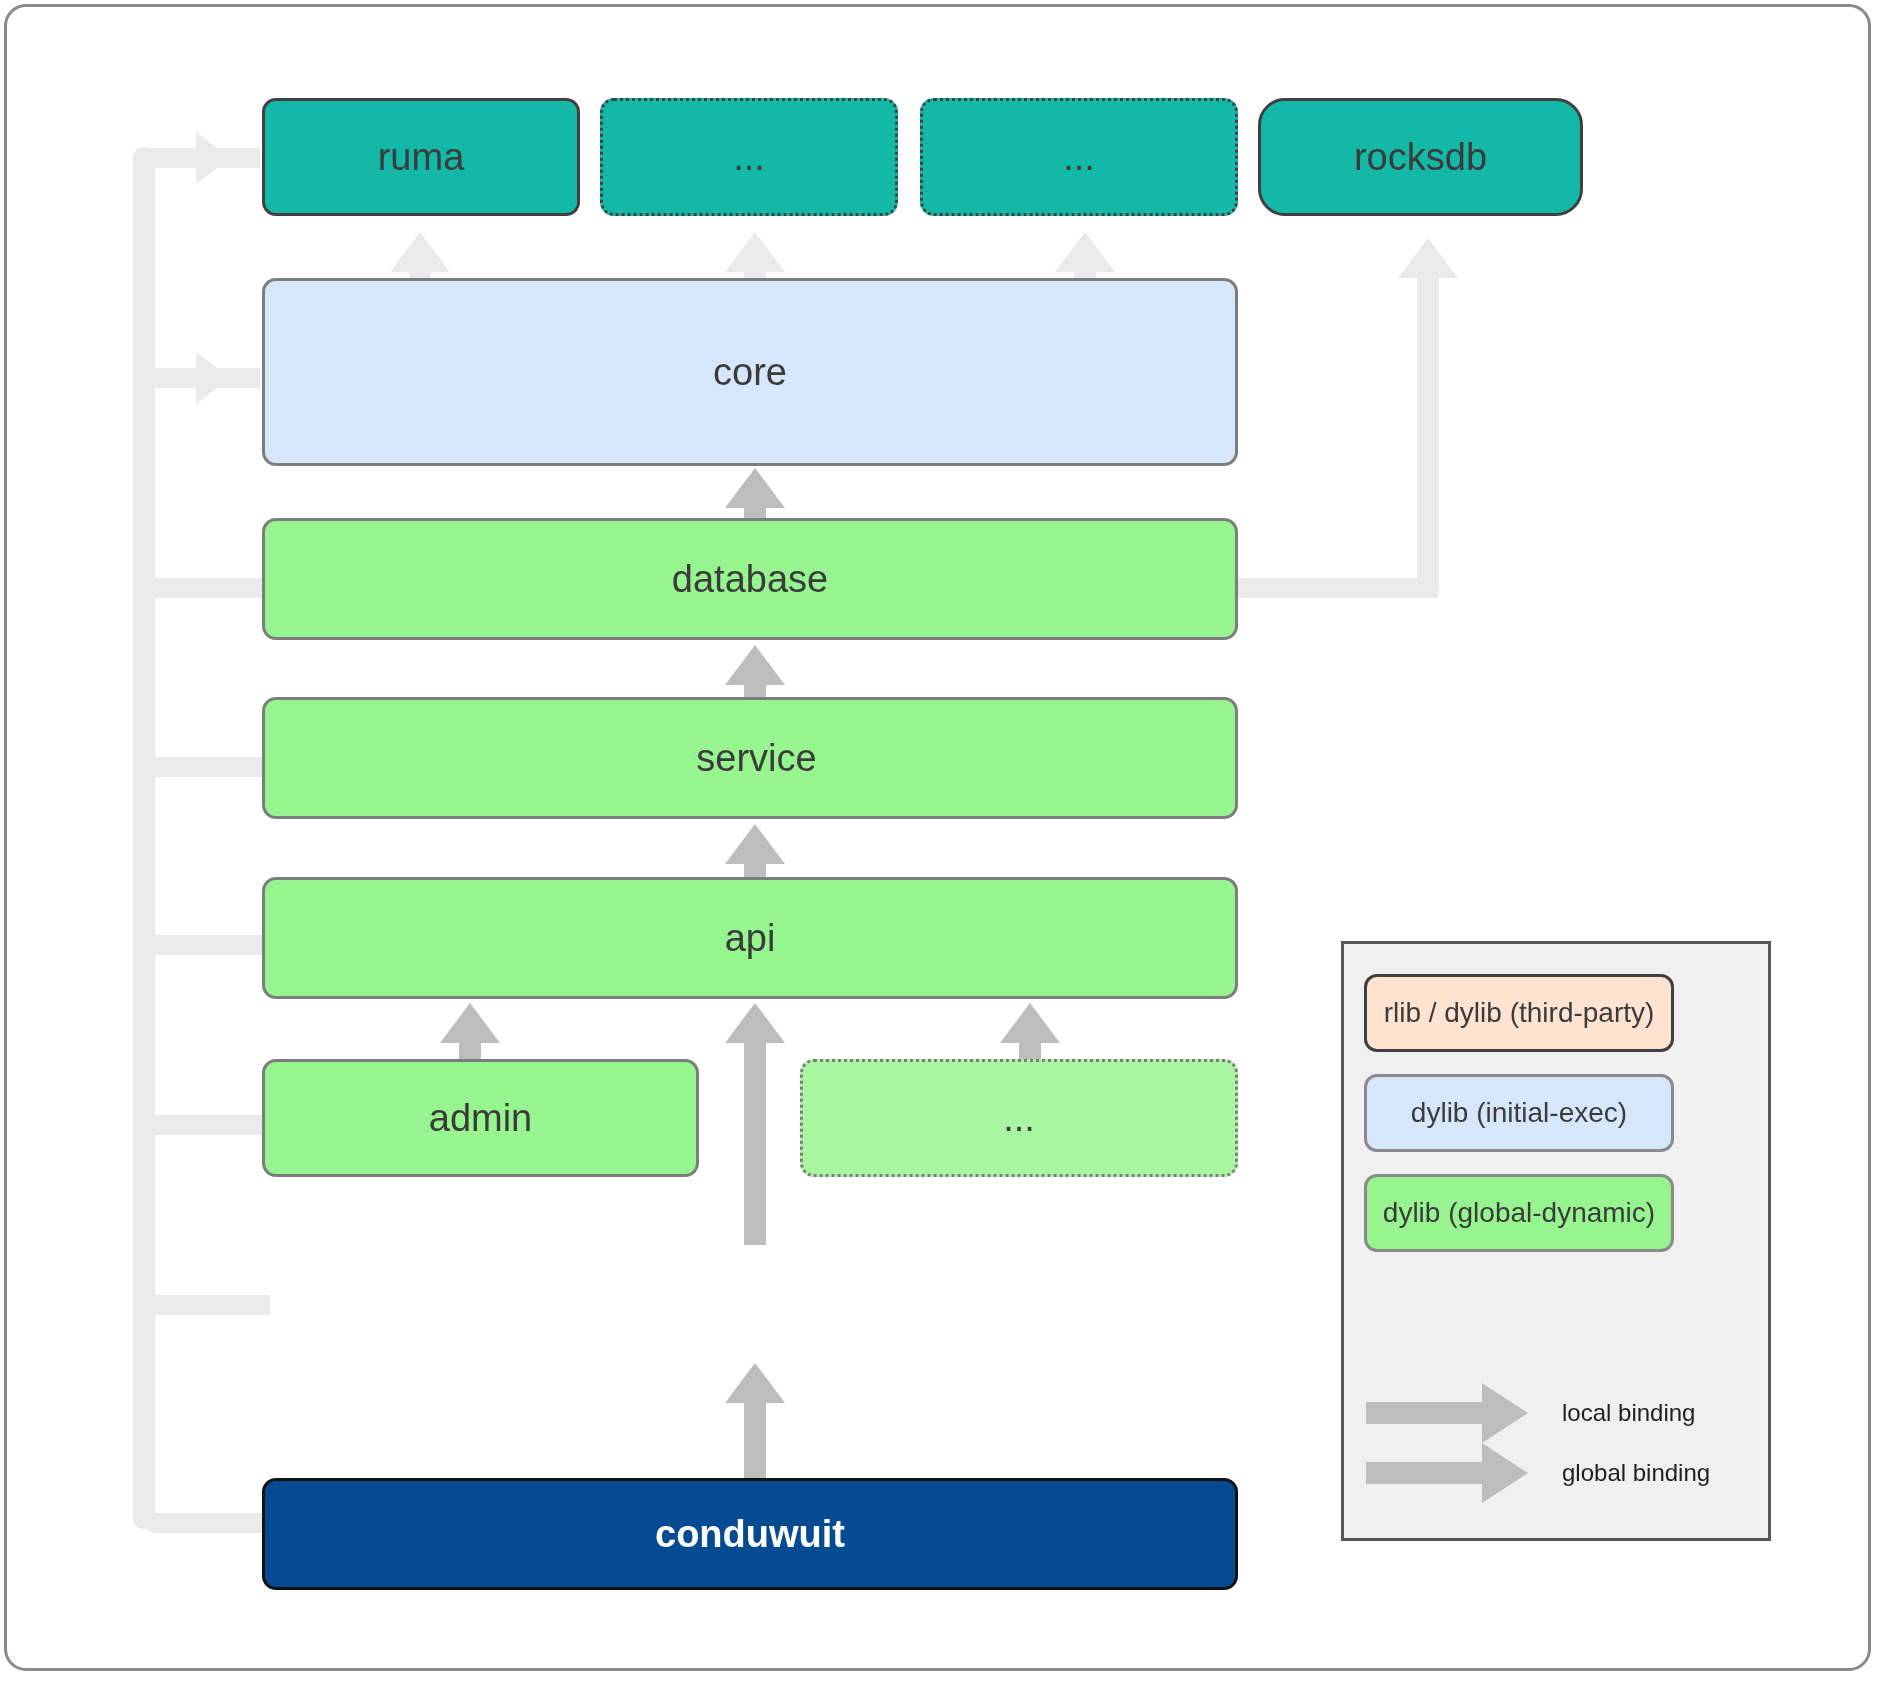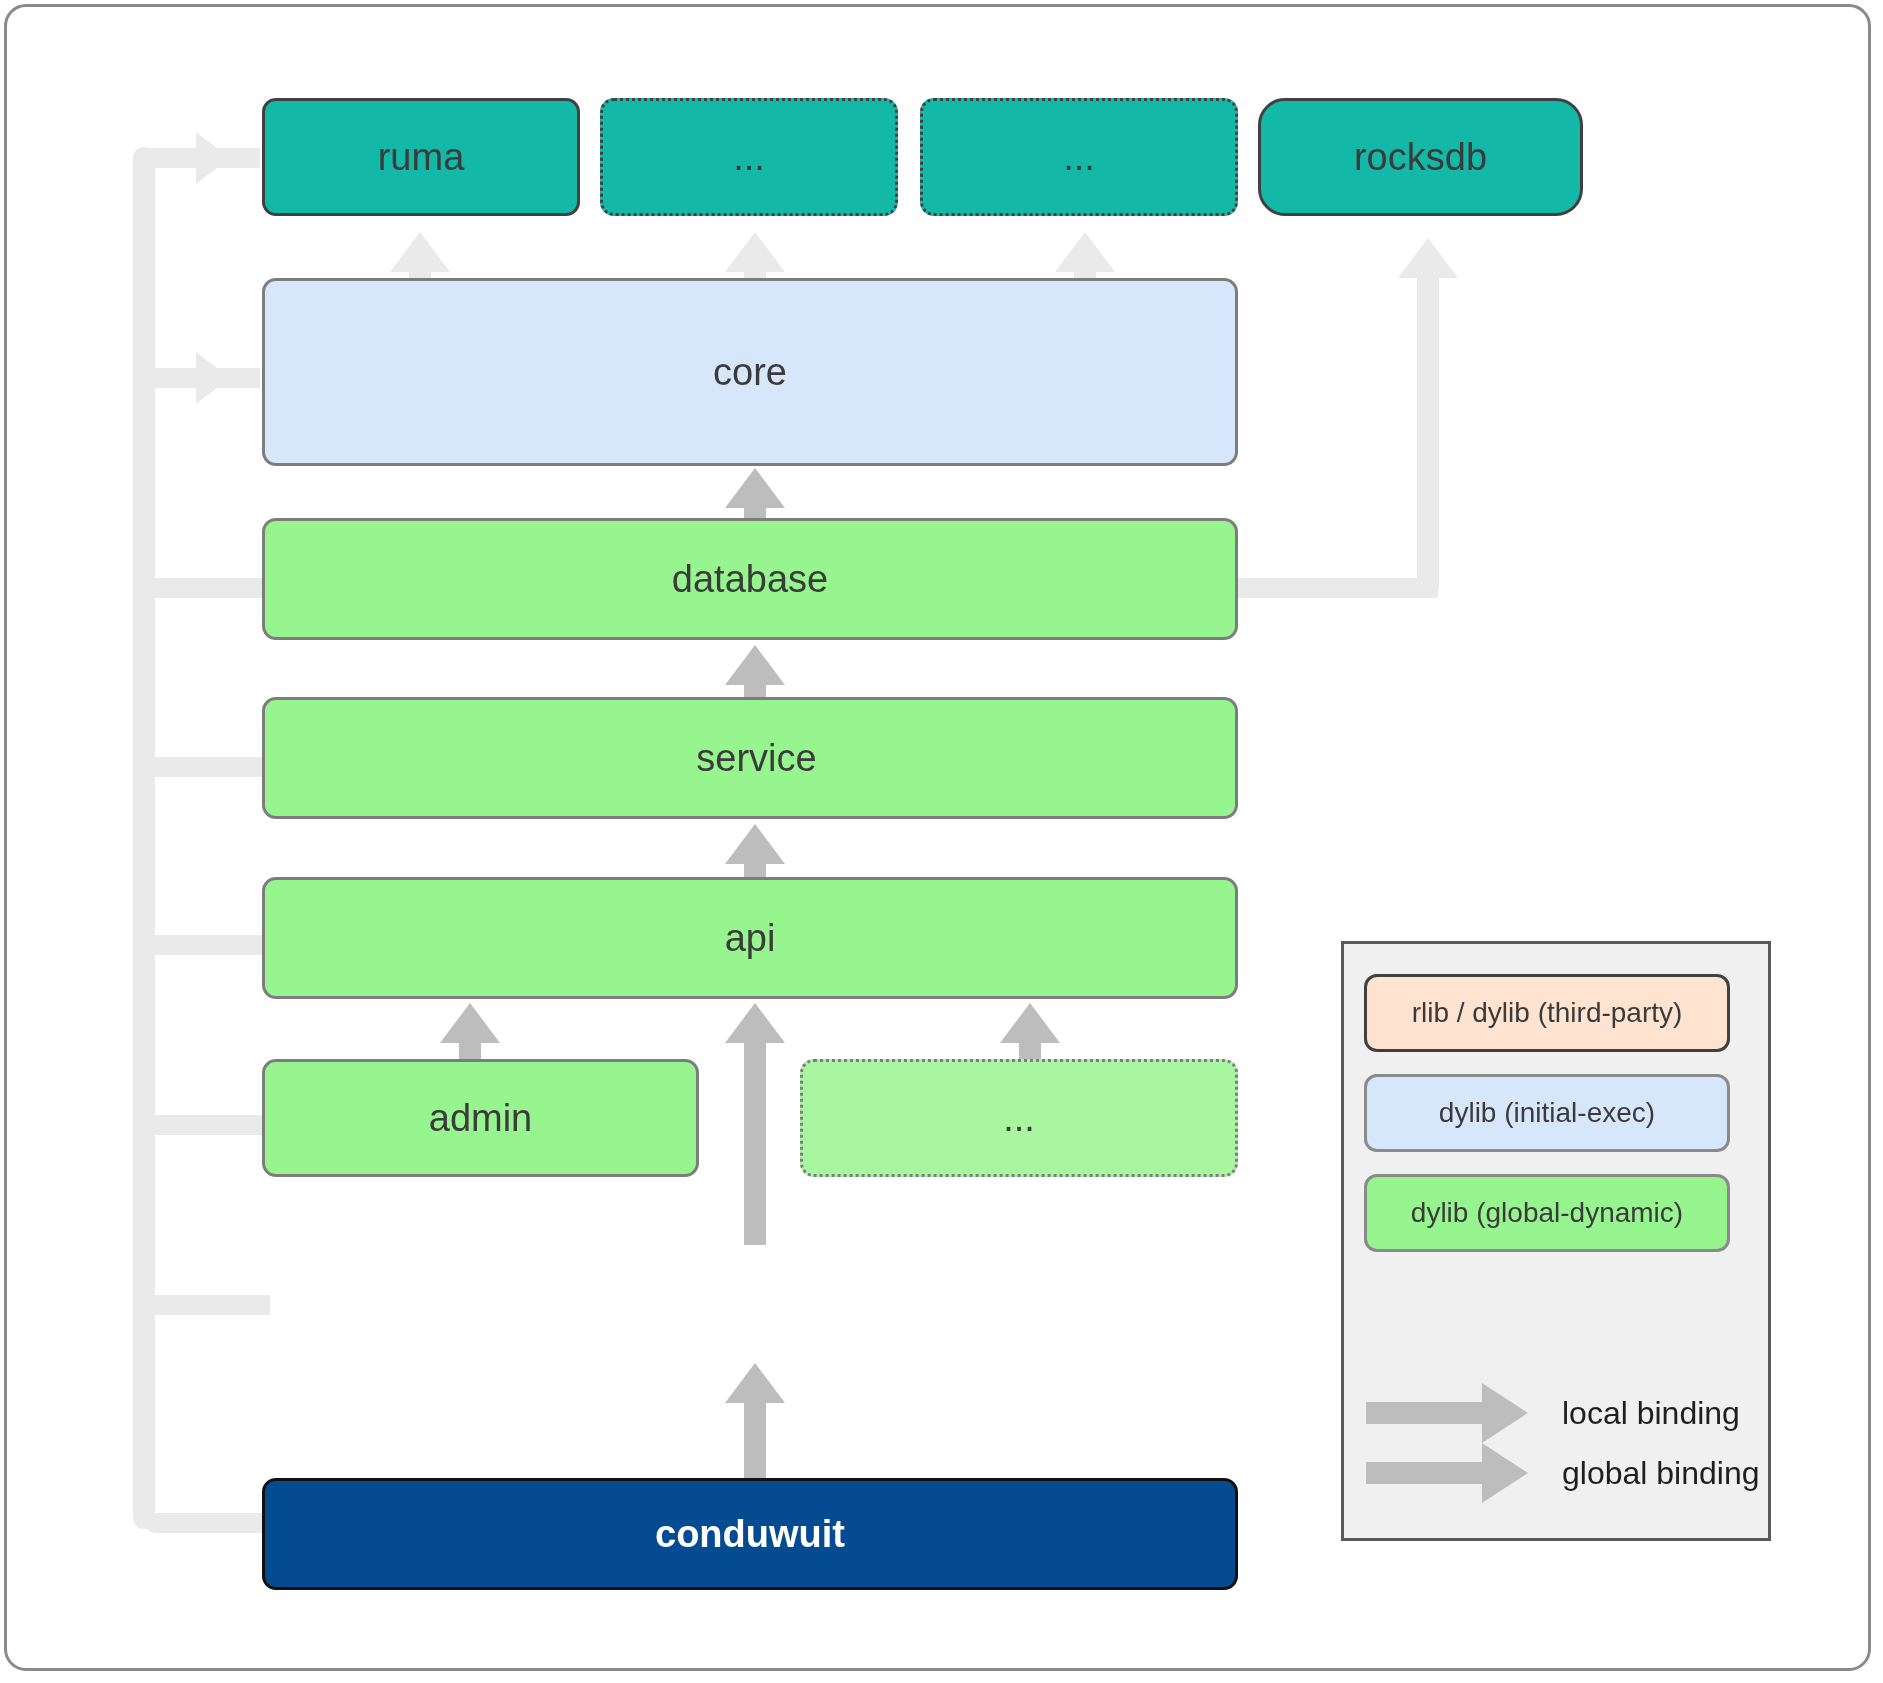--- a/index.html
+++ b/index.html
@@ -78,33 +78,33 @@
     border-right:30px solid transparent;
     border-bottom:40px solid #eaeaea;z-index:2;
   }
 
   
   .legend{
     position:absolute;left:1341px;top:941px;width:430px;height:600px;
     background:#f0f0f0;border:3px solid #595959;box-sizing:border-box;z-index:8;
   }
   .legend-item{
-    position:absolute;left:20px;width:366px;height:78px;
+    position:absolute;left:20px;width:310px;height:78px;
     box-sizing:border-box;display:flex;align-items:center;justify-content:center;
     border-radius:13px;font-size:28px;color:#3b3b3b;
   }
   .legend-item.third{background:#fde3d0;border:3px solid #404040;}
   .legend-item.initexec{background:#d7e7fb;border:3px solid #8a8a8a;}
   .legend-item.globaldyn{background:#96f58e;border:3px solid #8a8a8a;}
   .legend-item.pie{background:#044b92;border:3px solid #111111;color:#fff;font-weight:bold;}
 
   .legend-arrow-row{position:absolute;left:22px;width:390px;height:58px;}
   .la-label{
     position:absolute;left:196px;top:50%;transform:translateY(-50%);
-    font-size:32px;color:#1f1f1f;white-space:nowrap;
+    font-size:24px;color:#1f1f1f;white-space:nowrap;
   }
   .la-shaft{position:absolute;left:0;top:50%;transform:translateY(-50%);height:22px;width:122px;background:#bdbdbd;}
   .la-shaft.dash{
     background:transparent;
     background-image:linear-gradient(90deg,#bdbdbd 0 100%);
     background-repeat:repeat-x;background-size:18px 22px;
   }
   .la-head{
     position:absolute;left:116px;top:50%;transform:translateY(-50%);
     width:0;height:0;border-top:30px solid transparent;border-bottom:30px solid transparent;

